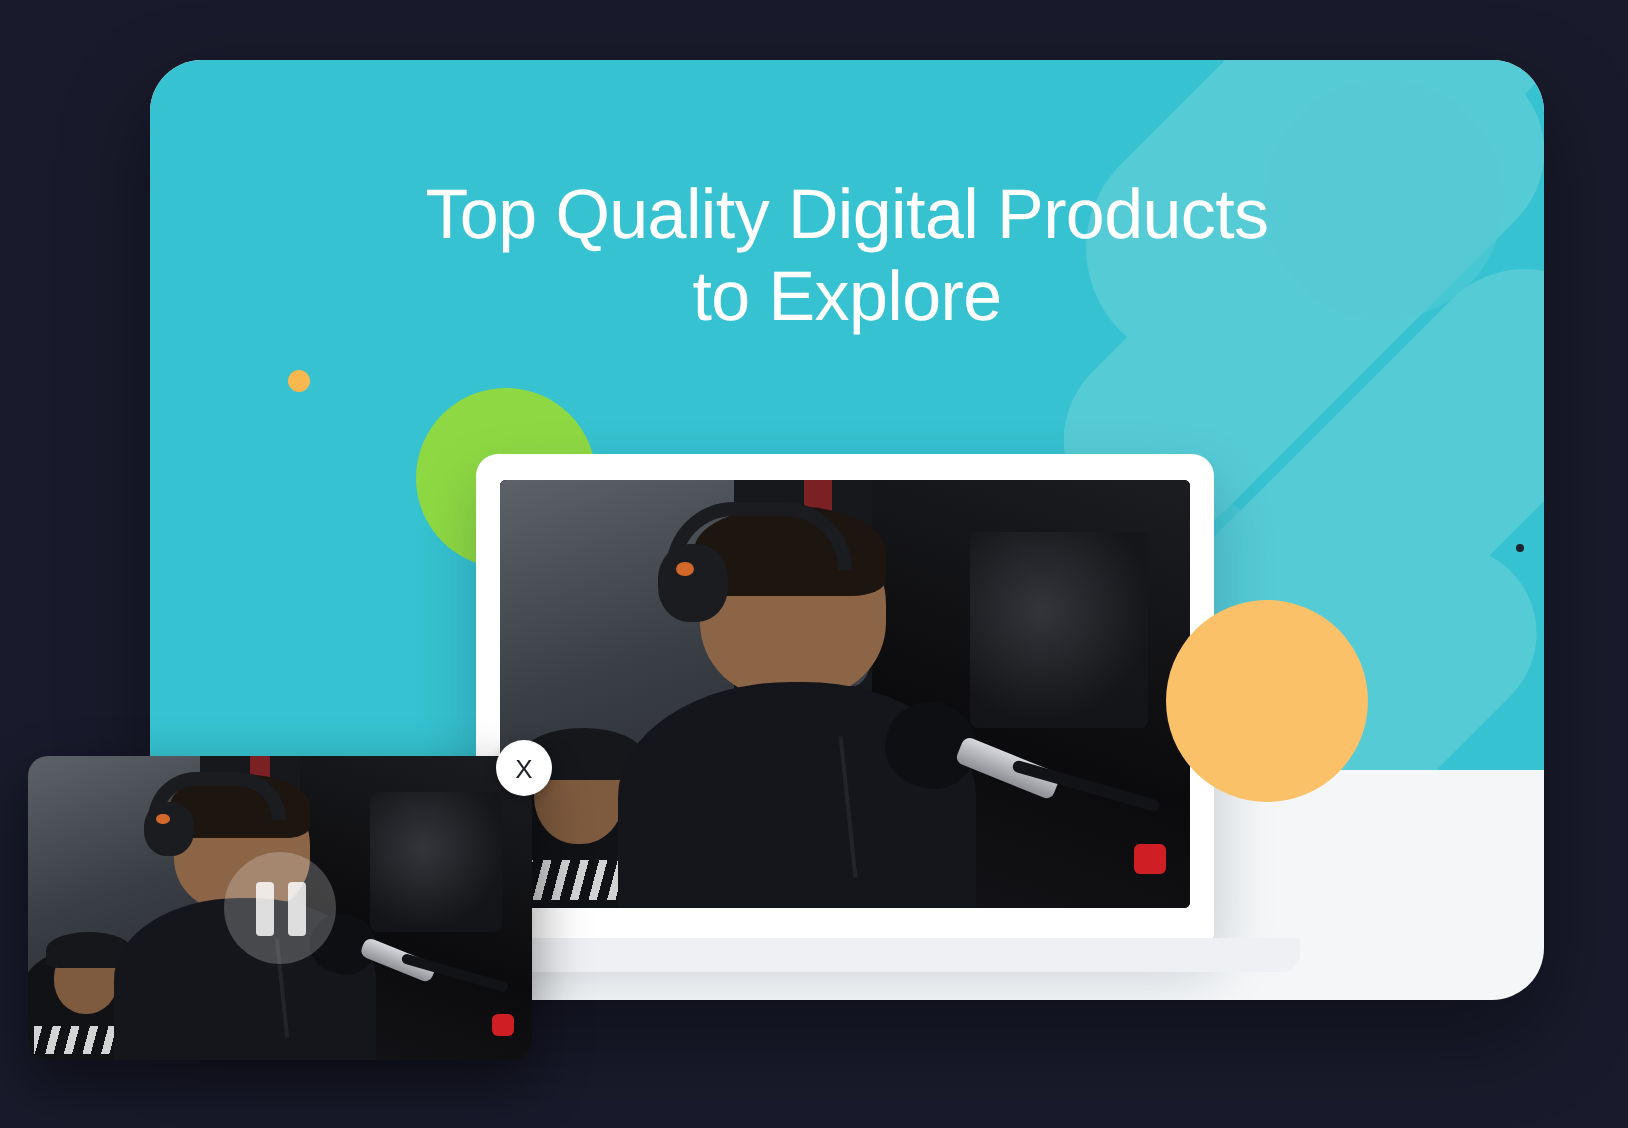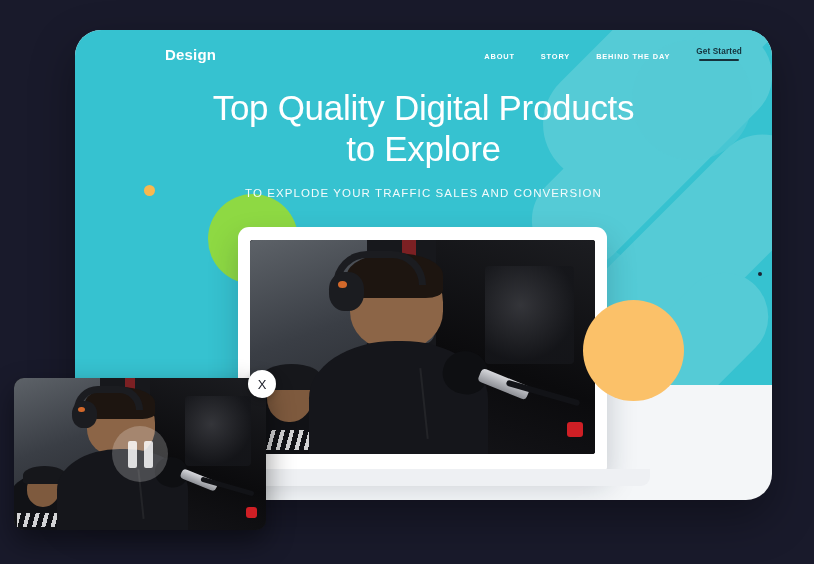--- a/index.html
+++ b/index.html
@@ -235,39 +235,26 @@
 
   <div id="teal-panel">
     <div class="stripe" style="width:330px;height:118px;right:-70px;top:-40px;"></div>
     <div class="stripe" style="width:300px;height:96px;right:-30px;top:70px;"></div>
     <div class="stripe" style="width:360px;height:104px;right:-80px;top:195px;"></div>
     <div class="stripe" style="width:250px;height:88px;right:-20px;top:300px;"></div>
     <div class="blob" style="width:120px;height:120px;right:20px;top:10px;opacity:.55;"></div>
     <div class="blob" style="width:96px;height:96px;right:134px;top:214px;opacity:.45;"></div>
   </div>
 
-  <div id="navbar">
-    <div id="logo">Design</div>
-    <nav id="nav-links">
-      <a class="nav-link" href="#">ABOUT</a>
-      <a class="nav-link" href="#">STORY</a>
-      <a class="nav-link" href="#">BEHIND THE DAY</a>
-      <div id="nav-cta">
-        <span class="cta-text">Get Started</span>
-        <span class="cta-underline"></span>
-      </div>
-    </nav>
-  </div>
 
   <div id="hero-copy">
     <h1 id="headline">
       <span>Top Quality Digital Products</span><br>
       <span>to Explore</span>
     </h1>
-    <div id="subhead">TO EXPLODE YOUR TRAFFIC SALES AND CONVERSION</div>
   </div>
 
   <div id="orange-dot"></div>
   <div id="tiny-dot"></div>
   <div id="green-circle"></div>
   <div id="orange-circle"></div>
 
   <div id="laptop">
     <div id="laptop-lid">
       <div id="laptop-screen">

